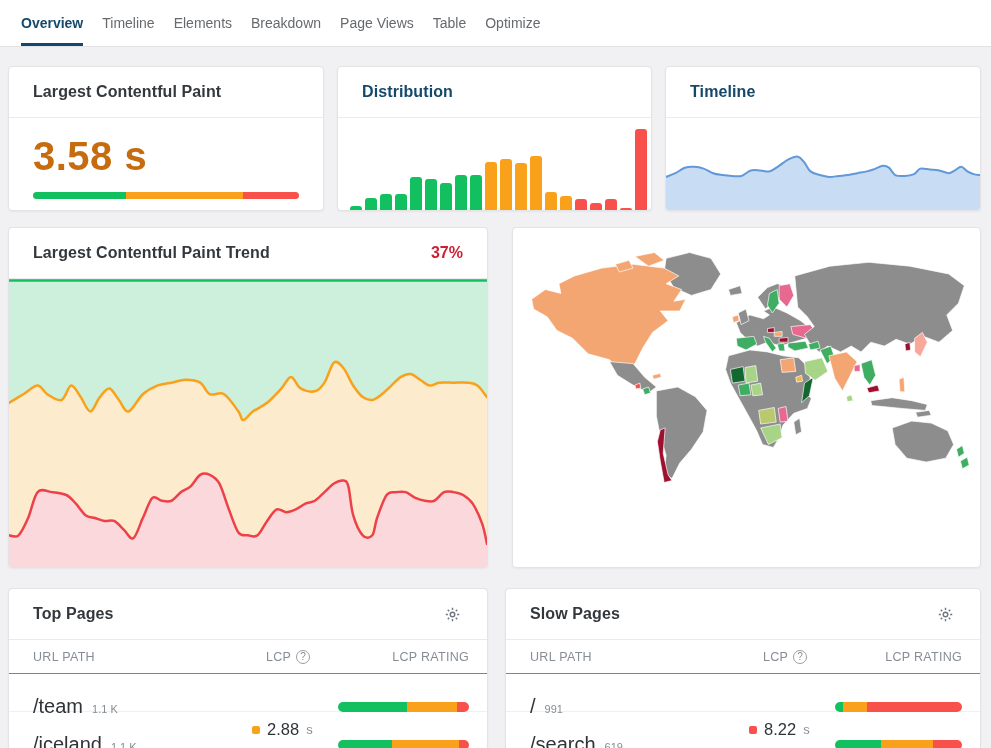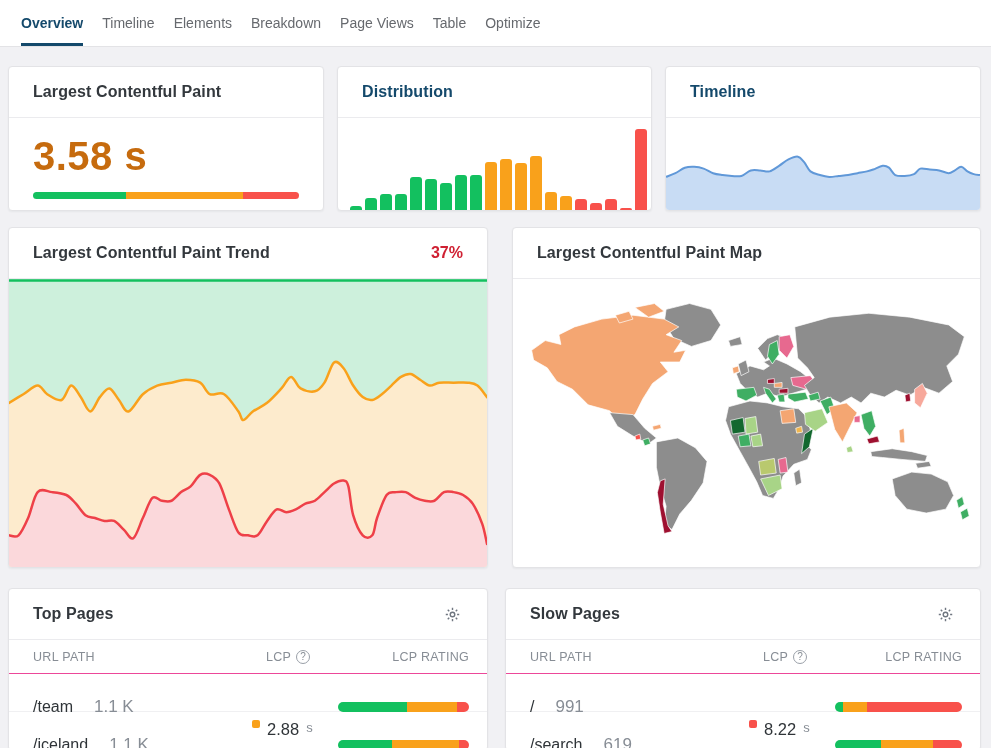--- a/index.html
+++ b/index.html
@@ -68,23 +68,23 @@
 .cols, .prow { display: grid; grid-template-columns: 205px 100px 1fr; align-items: center; padding: 0 18px 0 24px; }
 .cols { height: 34px; border-bottom: 1px solid #ec4899; color: var(--text-muted); font-size: 12.5px; letter-spacing: .3px; }
 .cols .c2 { display: flex; align-items: center; justify-content: center; }
 .cols .c3 { text-align: right; }
 .q-icon {
   display: inline-flex; width: 14px; height: 14px; border: 1px solid #9aa0a8; border-radius: 50%;
   font-size: 10px; color: #878d95; align-items: center; justify-content: center; margin-left: 5px; cursor: pointer;
 }
 .prow { height: 38px; border-bottom: 1px solid #f0f0f2; cursor: pointer; }
 .url-cell { display: flex; align-items: baseline; }
-.path { font-size: 16px; color: #2f3438; }
-.count { font-size: 17px; color: var(--text-muted); margin-left: 21px; text-align: right; }
-.lcp-cell { display: flex; align-items: flex-start; gap: 7px; padding-left: 14px; margin-top: 46px; }
+.path { font-size: 20px; color: #2f3438; }
+.count { font-size: 11px; color: var(--text-muted); margin-left: 9px; text-align: right; }
+.lcp-cell { display: flex; align-items: center; gap: 7px; padding-left: 14px; margin-top: 46px; }
 .dot { width: 8px; height: 8px; border-radius: 2px; flex: none; }
 .val { font-size: 16.5px; color: #2f3438; }
 .unit { font-size: 13px; color: var(--text-muted); }
 .rating { height: 10px; border-radius: 5px; overflow: hidden; display: flex; width: 100%; }
 </style>
 </head>
 <body>
 
 <nav class="tab-bar">
     <div class="tab active">Overview</div>
@@ -166,23 +166,20 @@
             <path d="M0,123.84 C2.395,122.4 9.579999999999998,118.08 14.37,115.2 C19.16,112.32000000000001 24.74833333333333,106.56 28.74,106.56 C32.73166666666667,106.56 34.32833333333333,112.80000000000001 38.32,115.2 C42.31166666666667,117.6 48.69833333333333,122.39999999999999 52.69,120.96 C56.681666666666665,119.52 59.07666666666667,107.04 62.27,106.56 C65.46333333333334,106.08 68.65666666666667,113.76 71.85,118.08 C75.04333333333332,122.39999999999999 78.23666666666668,132.48 81.43,132.48 C84.62333333333333,132.48 87.81666666666668,121.92 91.01,118.08 C94.20333333333333,114.24 97.39666666666668,108.96 100.59,109.44 C103.78333333333333,109.92 106.97666666666667,117.11999999999999 110.17,120.96 C113.36333333333333,124.8 115.75833333333333,133.44 119.75,132.48 C123.74166666666667,131.51999999999998 129.33,119.52 134.12,115.2 C138.91,110.88000000000001 143.70000000000002,108.48 148.49,106.56 C153.28,104.64 158.07000000000002,104.64000000000001 162.86,103.68 C167.65,102.72 172.44,100.8 177.23,100.8 C182.01999999999998,100.8 187.60833333333332,101.28 191.6,103.68 C195.59166666666667,106.08000000000001 197.18833333333333,113.28 201.18,115.2 C205.17166666666668,117.12 210.76000000000002,112.32000000000001 215.55,115.2 C220.34,118.08 226.72666666666666,128.16 229.92,132.48 C233.11333333333332,136.79999999999998 232.315,141.12 234.71,141.12 C237.10500000000002,141.12 240.29833333333332,135.35999999999999 244.29,132.48 C248.28166666666667,129.6 253.87000000000003,127.68 258.66,123.84 C263.45000000000005,120 269.0383333333333,113.75999999999999 273.03,109.44 C277.02166666666665,105.12 279.4166666666667,97.92 282.61,97.92 C285.80333333333334,97.92 288.1983333333333,107.03999999999999 292.19,109.44 C296.1816666666667,111.84 302.5683333333333,113.27999999999999 306.56,112.32 C310.5516666666667,111.36 312.94666666666666,108.48 316.14,103.68 C319.3333333333333,98.88000000000001 322.5266666666667,85.92 325.72,83.52 C328.91333333333336,81.11999999999999 332.1066666666667,85.44 335.3,89.28 C338.49333333333334,93.12 341.68666666666667,101.76 344.88,106.56 C348.0733333333333,111.36 351.26666666666665,115.68 354.46,118.08 C357.6533333333333,120.47999999999999 360.8466666666667,121.44 364.04,120.96 C367.23333333333335,120.47999999999999 370.4266666666667,117.6 373.62,115.2 C376.81333333333333,112.80000000000001 380.00666666666666,109.44 383.2,106.56 C386.3933333333333,103.68 389.58666666666664,99.84 392.78,97.92 C395.9733333333333,96 399.1666666666667,94.56 402.36,95.04 C405.55333333333334,95.52000000000001 408.74666666666667,98.88 411.94,100.8 C415.1333333333333,102.72 418.32666666666665,106.08 421.52,106.56 C424.7133333333333,107.04 427.10833333333335,104.16000000000001 431.1,103.68 C435.0916666666667,103.2 440.68000000000006,103.68 445.47,103.68 C450.26,103.68 455.8483333333333,103.2 459.84,103.68 C463.83166666666665,104.16000000000001 466.2266666666667,104.16 469.42,106.56 C472.61333333333334,108.96000000000001 477.4033333333333,116.16 479,118.08 L479,288 L0,288 Z" fill="var(--orange-fill)"></path>
             <path d="M0,256.32 C1.5966666666666667,256.32 6.386666666666667,259.2 9.58,256.32 C12.773333333333333,253.44 15.966666666666667,246.23999999999998 19.16,239.04 C22.35333333333333,231.84 24.74833333333333,217.44 28.74,213.12 C32.73166666666666,208.8 38.32,212.64000000000001 43.11,213.12 C47.9,213.6 53.48833333333333,214.08 57.48,216 C61.471666666666664,217.92 63.86666666666667,221.27999999999997 67.06,224.64 C70.25333333333333,228 73.44666666666667,233.76 76.64,236.16 C79.83333333333333,238.56 83.02666666666667,238.07999999999998 86.22,239.04 C89.41333333333333,240 92.60666666666667,241.44 95.8,241.92 C98.99333333333333,242.39999999999998 102.18666666666667,240.48 105.38,241.92 C108.57333333333332,243.35999999999999 111.76666666666665,247.68 114.96,250.56 C118.15333333333334,253.44 121.34666666666666,261.12 124.54,259.2 C127.73333333333335,257.28 130.92666666666668,245.76 134.12,239.04 C137.31333333333333,232.32 140.50666666666666,221.76 143.7,218.88 C146.89333333333332,216 150.08666666666667,221.28 153.28,221.76 C156.47333333333333,222.23999999999998 159.66666666666669,223.2 162.86,221.76 C166.05333333333334,220.32 169.24666666666667,215.52 172.44,213.12 C175.63333333333333,210.72 178.82666666666668,210.24 182.02,207.36 C185.21333333333334,204.48000000000002 188.40666666666667,197.76 191.6,195.84 C194.79333333333332,193.92000000000002 197.98666666666668,194.4 201.18,195.84 C204.37333333333333,197.28 207.56666666666666,198.72 210.76,204.48 C213.95333333333332,210.23999999999998 217.14666666666668,222.24 220.34,230.4 C223.53333333333333,238.56 226.72666666666666,249.12 229.92,253.44 C233.11333333333332,257.76 236.30666666666667,255.84 239.5,256.32 C242.69333333333333,256.8 245.88666666666668,258.71999999999997 249.08,256.32 C252.27333333333334,253.92 255.4666666666667,246.23999999999998 258.66,241.92 C261.85333333333335,237.6 265.0466666666667,231.84 268.24,230.4 C271.43333333333334,228.96 274.62666666666667,233.28 277.82,233.28 C281.0133333333333,233.28 284.20666666666665,231.84 287.4,230.4 C290.5933333333333,228.96 293.7866666666667,226.07999999999998 296.98,224.64 C300.17333333333335,223.2 303.3666666666667,223.67999999999998 306.56,221.76 C309.75333333333333,219.84 312.94666666666666,216 316.14,213.12 C319.3333333333333,210.24 322.5266666666667,206.39999999999998 325.72,204.48 C328.91333333333336,202.56 332.90500000000003,201.12 335.3,201.6 C337.695,202.07999999999998 338.49333333333334,201.60000000000002 340.09,207.36 C341.6866666666666,213.12 342.485,228 344.88,236.16 C347.275,244.32 351.26666666666665,252.95999999999998 354.46,256.32 C357.6533333333333,259.68 361.64500000000004,259.2 364.04,256.32 C366.435,253.44 366.435,245.76 368.83,239.04 C371.22499999999997,232.32 375.2166666666667,220.32 378.41,216 C381.60333333333335,211.68 384.7966666666667,213.6 387.99,213.12 C391.18333333333334,212.64000000000001 394.37666666666667,212.16 397.57,213.12 C400.7633333333333,214.08 403.95666666666665,217.44 407.15,218.88 C410.3433333333333,220.32 413.5366666666667,221.28 416.73,221.76 C419.92333333333335,222.23999999999998 423.1166666666667,223.2 426.31,221.76 C429.50333333333333,220.32 432.69666666666666,214.56 435.89,213.12 C439.0833333333333,211.68 442.2766666666667,212.64000000000001 445.47,213.12 C448.66333333333336,213.6 451.8566666666667,214.08 455.05,216 C458.24333333333334,217.92 461.43666666666667,219.83999999999997 464.63,224.64 C467.8233333333333,229.44 471.815,238.08 474.21,244.8 C476.60499999999996,251.52 478.20166666666665,261.59999999999997 479,264.96 L479,288 L0,288 Z" fill="var(--red-fill)"></path>
             <path d="M0,1.5 L479,1.5" stroke="var(--green)" stroke-width="2.5" fill="none"></path>
             <path d="M0,123.84 C2.395,122.4 9.579999999999998,118.08 14.37,115.2 C19.16,112.32000000000001 24.74833333333333,106.56 28.74,106.56 C32.73166666666667,106.56 34.32833333333333,112.80000000000001 38.32,115.2 C42.31166666666667,117.6 48.69833333333333,122.39999999999999 52.69,120.96 C56.681666666666665,119.52 59.07666666666667,107.04 62.27,106.56 C65.46333333333334,106.08 68.65666666666667,113.76 71.85,118.08 C75.04333333333332,122.39999999999999 78.23666666666668,132.48 81.43,132.48 C84.62333333333333,132.48 87.81666666666668,121.92 91.01,118.08 C94.20333333333333,114.24 97.39666666666668,108.96 100.59,109.44 C103.78333333333333,109.92 106.97666666666667,117.11999999999999 110.17,120.96 C113.36333333333333,124.8 115.75833333333333,133.44 119.75,132.48 C123.74166666666667,131.51999999999998 129.33,119.52 134.12,115.2 C138.91,110.88000000000001 143.70000000000002,108.48 148.49,106.56 C153.28,104.64 158.07000000000002,104.64000000000001 162.86,103.68 C167.65,102.72 172.44,100.8 177.23,100.8 C182.01999999999998,100.8 187.60833333333332,101.28 191.6,103.68 C195.59166666666667,106.08000000000001 197.18833333333333,113.28 201.18,115.2 C205.17166666666668,117.12 210.76000000000002,112.32000000000001 215.55,115.2 C220.34,118.08 226.72666666666666,128.16 229.92,132.48 C233.11333333333332,136.79999999999998 232.315,141.12 234.71,141.12 C237.10500000000002,141.12 240.29833333333332,135.35999999999999 244.29,132.48 C248.28166666666667,129.6 253.87000000000003,127.68 258.66,123.84 C263.45000000000005,120 269.0383333333333,113.75999999999999 273.03,109.44 C277.02166666666665,105.12 279.4166666666667,97.92 282.61,97.92 C285.80333333333334,97.92 288.1983333333333,107.03999999999999 292.19,109.44 C296.1816666666667,111.84 302.5683333333333,113.27999999999999 306.56,112.32 C310.5516666666667,111.36 312.94666666666666,108.48 316.14,103.68 C319.3333333333333,98.88000000000001 322.5266666666667,85.92 325.72,83.52 C328.91333333333336,81.11999999999999 332.1066666666667,85.44 335.3,89.28 C338.49333333333334,93.12 341.68666666666667,101.76 344.88,106.56 C348.0733333333333,111.36 351.26666666666665,115.68 354.46,118.08 C357.6533333333333,120.47999999999999 360.8466666666667,121.44 364.04,120.96 C367.23333333333335,120.47999999999999 370.4266666666667,117.6 373.62,115.2 C376.81333333333333,112.80000000000001 380.00666666666666,109.44 383.2,106.56 C386.3933333333333,103.68 389.58666666666664,99.84 392.78,97.92 C395.9733333333333,96 399.1666666666667,94.56 402.36,95.04 C405.55333333333334,95.52000000000001 408.74666666666667,98.88 411.94,100.8 C415.1333333333333,102.72 418.32666666666665,106.08 421.52,106.56 C424.7133333333333,107.04 427.10833333333335,104.16000000000001 431.1,103.68 C435.0916666666667,103.2 440.68000000000006,103.68 445.47,103.68 C450.26,103.68 455.8483333333333,103.2 459.84,103.68 C463.83166666666665,104.16000000000001 466.2266666666667,104.16 469.42,106.56 C472.61333333333334,108.96000000000001 477.4033333333333,116.16 479,118.08" stroke="var(--orange)" stroke-width="2.5" fill="none" stroke-linecap="round"></path>
             <path d="M0,256.32 C1.5966666666666667,256.32 6.386666666666667,259.2 9.58,256.32 C12.773333333333333,253.44 15.966666666666667,246.23999999999998 19.16,239.04 C22.35333333333333,231.84 24.74833333333333,217.44 28.74,213.12 C32.73166666666666,208.8 38.32,212.64000000000001 43.11,213.12 C47.9,213.6 53.48833333333333,214.08 57.48,216 C61.471666666666664,217.92 63.86666666666667,221.27999999999997 67.06,224.64 C70.25333333333333,228 73.44666666666667,233.76 76.64,236.16 C79.83333333333333,238.56 83.02666666666667,238.07999999999998 86.22,239.04 C89.41333333333333,240 92.60666666666667,241.44 95.8,241.92 C98.99333333333333,242.39999999999998 102.18666666666667,240.48 105.38,241.92 C108.57333333333332,243.35999999999999 111.76666666666665,247.68 114.96,250.56 C118.15333333333334,253.44 121.34666666666666,261.12 124.54,259.2 C127.73333333333335,257.28 130.92666666666668,245.76 134.12,239.04 C137.31333333333333,232.32 140.50666666666666,221.76 143.7,218.88 C146.89333333333332,216 150.08666666666667,221.28 153.28,221.76 C156.47333333333333,222.23999999999998 159.66666666666669,223.2 162.86,221.76 C166.05333333333334,220.32 169.24666666666667,215.52 172.44,213.12 C175.63333333333333,210.72 178.82666666666668,210.24 182.02,207.36 C185.21333333333334,204.48000000000002 188.40666666666667,197.76 191.6,195.84 C194.79333333333332,193.92000000000002 197.98666666666668,194.4 201.18,195.84 C204.37333333333333,197.28 207.56666666666666,198.72 210.76,204.48 C213.95333333333332,210.23999999999998 217.14666666666668,222.24 220.34,230.4 C223.53333333333333,238.56 226.72666666666666,249.12 229.92,253.44 C233.11333333333332,257.76 236.30666666666667,255.84 239.5,256.32 C242.69333333333333,256.8 245.88666666666668,258.71999999999997 249.08,256.32 C252.27333333333334,253.92 255.4666666666667,246.23999999999998 258.66,241.92 C261.85333333333335,237.6 265.0466666666667,231.84 268.24,230.4 C271.43333333333334,228.96 274.62666666666667,233.28 277.82,233.28 C281.0133333333333,233.28 284.20666666666665,231.84 287.4,230.4 C290.5933333333333,228.96 293.7866666666667,226.07999999999998 296.98,224.64 C300.17333333333335,223.2 303.3666666666667,223.67999999999998 306.56,221.76 C309.75333333333333,219.84 312.94666666666666,216 316.14,213.12 C319.3333333333333,210.24 322.5266666666667,206.39999999999998 325.72,204.48 C328.91333333333336,202.56 332.90500000000003,201.12 335.3,201.6 C337.695,202.07999999999998 338.49333333333334,201.60000000000002 340.09,207.36 C341.6866666666666,213.12 342.485,228 344.88,236.16 C347.275,244.32 351.26666666666665,252.95999999999998 354.46,256.32 C357.6533333333333,259.68 361.64500000000004,259.2 364.04,256.32 C366.435,253.44 366.435,245.76 368.83,239.04 C371.22499999999997,232.32 375.2166666666667,220.32 378.41,216 C381.60333333333335,211.68 384.7966666666667,213.6 387.99,213.12 C391.18333333333334,212.64000000000001 394.37666666666667,212.16 397.57,213.12 C400.7633333333333,214.08 403.95666666666665,217.44 407.15,218.88 C410.3433333333333,220.32 413.5366666666667,221.28 416.73,221.76 C419.92333333333335,222.23999999999998 423.1166666666667,223.2 426.31,221.76 C429.50333333333333,220.32 432.69666666666666,214.56 435.89,213.12 C439.0833333333333,211.68 442.2766666666667,212.64000000000001 445.47,213.12 C448.66333333333336,213.6 451.8566666666667,214.08 455.05,216 C458.24333333333334,217.92 461.43666666666667,219.83999999999997 464.63,224.64 C467.8233333333333,229.44 471.815,238.08 474.21,244.8 C476.60499999999996,251.52 478.20166666666665,261.59999999999997 479,264.96" stroke="var(--red-line)" stroke-width="2.5" fill="none" stroke-linecap="round"></path>
           </svg>
       </div>
     </div>
 
     <div class="card">
-      <div class="card-header">
-        <span class="card-title">Largest Contentful Paint Map</span>
-      </div>
       <div class="map-body">
         <svg viewBox="0 0 470 265" width="458" height="264">
           <path class="m-gray" d="M152,20 L176,14 L198,20 L208,36 L198,52 L178,58 L160,50 L150,34 Z"></path>
           <path class="m-gray" d="M216,52 L228,48 L230,56 L218,58 Z"></path>
           <path class="m-orange" d="M14,62 L28,52 L44,56 L42,46 L58,38 L86,30 L118,26 L150,30 L165,38 L152,46 L168,52 L160,64 L172,62 L166,74 L146,74 L154,84 L138,96 L128,112 L120,128 L104,134 L94,124 L72,118 L56,102 L40,94 L30,80 L16,72 Z"></path>
           <path class="m-orange" d="M120,18 L140,14 L150,22 L134,28 Z"></path>
           <path class="m-orange" d="M100,26 L114,22 L118,30 L104,34 Z"></path>
           <path class="m-gray" d="M94,126 L118,128 L130,142 L142,152 L134,158 L118,150 L102,140 Z"></path>
           <path class="m-mgreen" d="M128,154 L134,152 L136,158 L130,160 Z"></path>
           <path class="m-red" d="M120,150 L125,148 L126,153 L121,154 Z" fill="#f8514b"></path>

